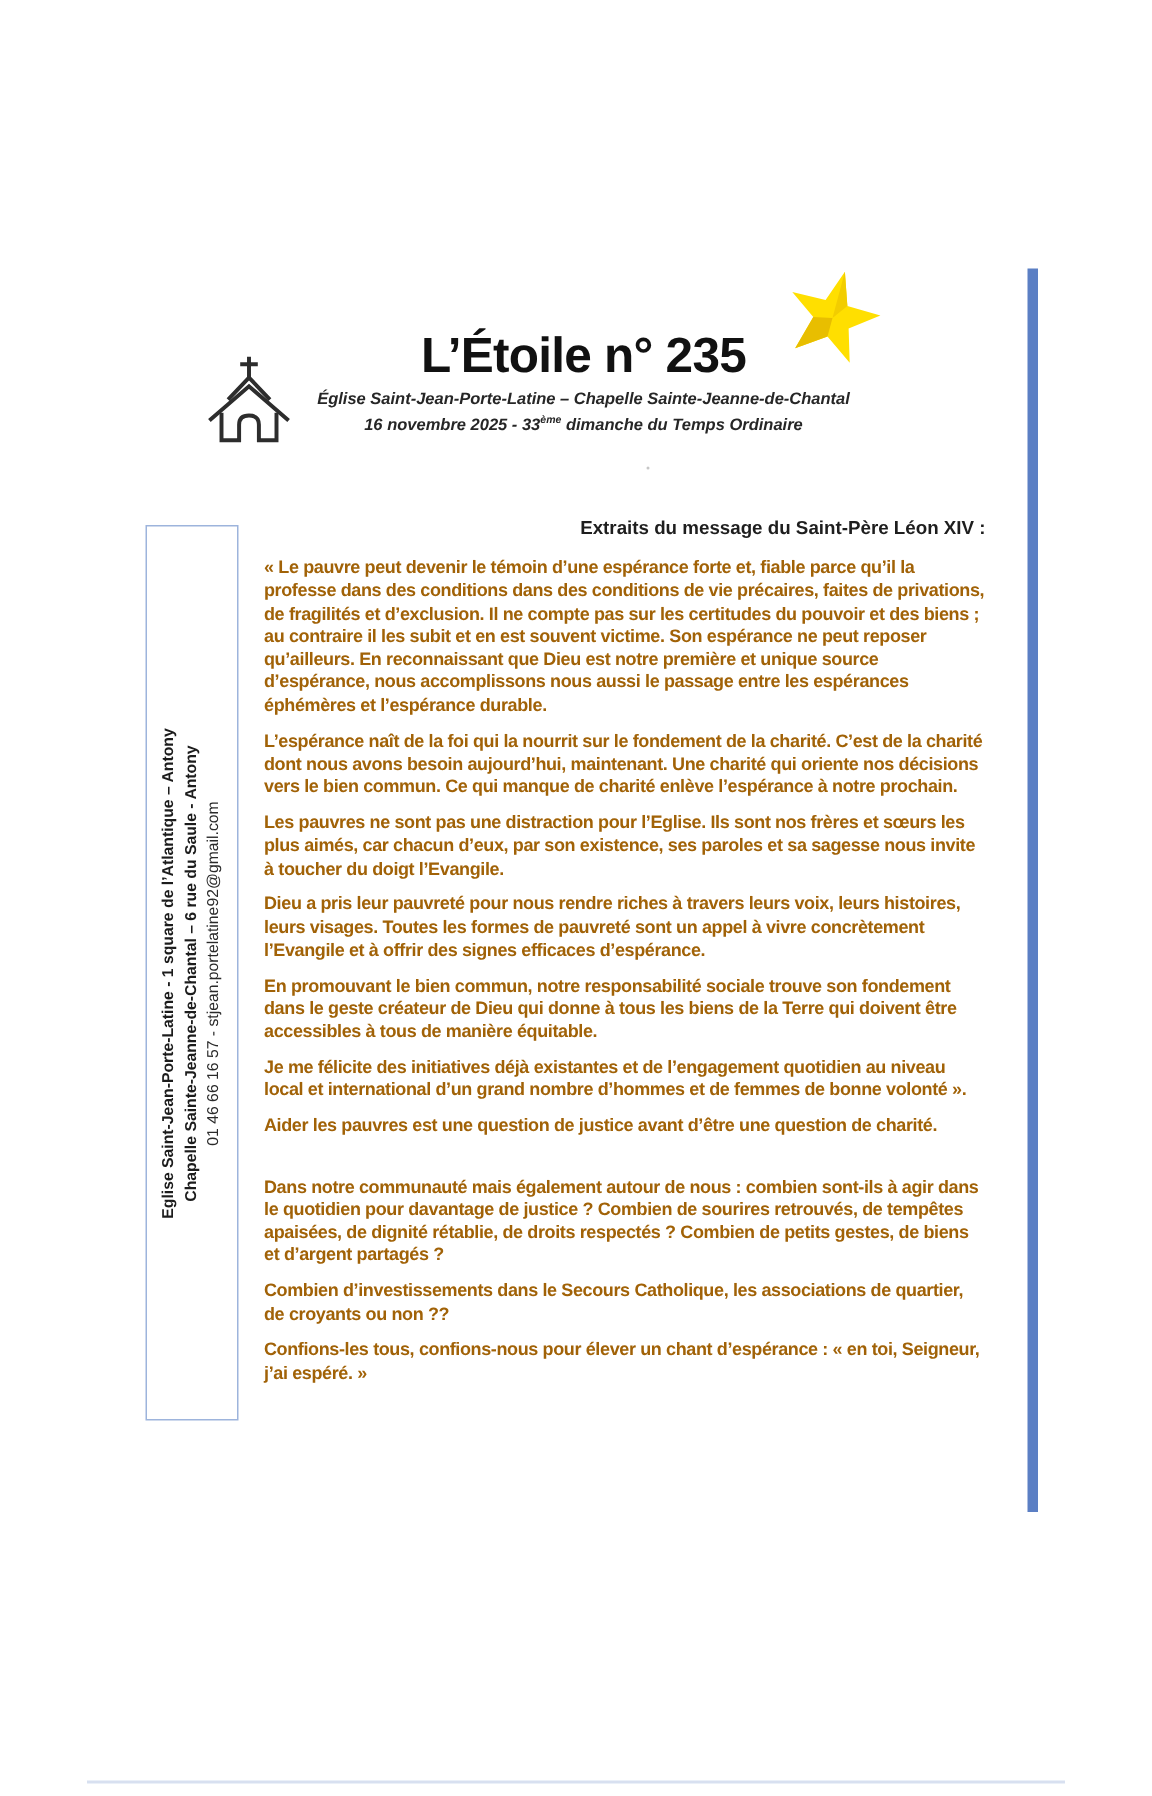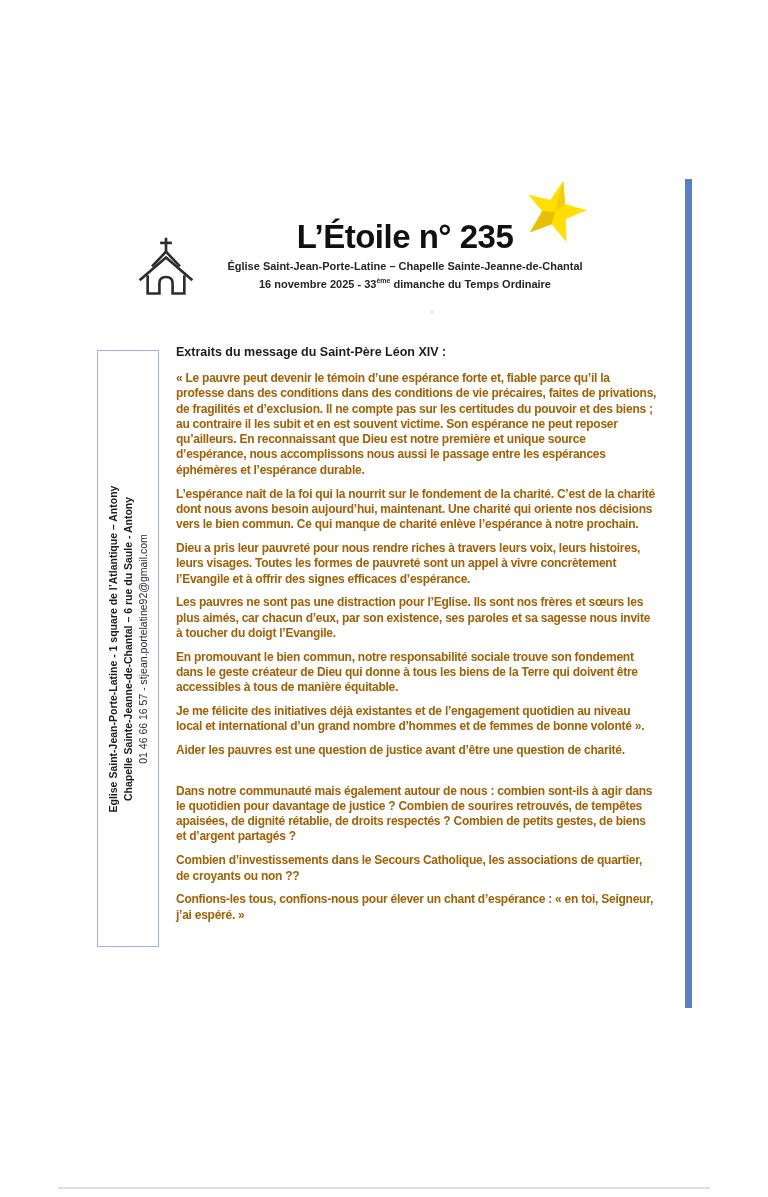--- a/index.html
+++ b/index.html
@@ -3,42 +3,42 @@
 <meta charset="utf-8">
 <style>
   html,body{margin:0;padding:0;background:#ffffff;}
   .page{
     position:relative;width:768px;height:1197px;background:#ffffff;overflow:hidden;
     font-family:"Liberation Sans","DejaVu Sans",sans-serif;color:#303030;
   }
   
   .church{position:absolute;left:133px;top:228px;width:66px;height:76px;}
   .star{position:absolute;left:518px;top:180px;width:74px;height:64px;}
-  .header-text{position:absolute;left:155px;top:219px;width:500px;text-align:center;}
+  .header-text{position:absolute;left:139px;top:219px;width:500px;text-align:center;}
   .title{
     font-size:33px;font-weight:bold;color:#111111;letter-spacing:-0.5px;line-height:36px;margin:0 0 5px 0;
   }
-  .subline{font-size:11px;font-weight:bold;color:#262626;line-height:13.5px;margin:0;}
+  .subline{font-size:11px;font-weight:bold;color:#262626;line-height:13.5px;margin:0;font-style:italic;}
   .subline sup{font-size:7px;}
   .tiny-dot{position:absolute;left:431px;top:311px;width:2px;height:2px;background:#c6c6c6;border-radius:50%;}
   
   .side-box{
     position:absolute;left:97px;top:350px;width:62px;height:597px;
     border:1.6px solid #9db4dc;box-sizing:border-box;background:#ffffff;
   }
   .side-rot{
     position:absolute;top:50%;left:50%;width:580px;
     transform:translate(-50%,-50%) rotate(-90deg);
     text-align:center;
   }
   .side-rot .l1,.side-rot .l2{font-size:10.5px;font-weight:bold;color:#1c1c1c;line-height:15px;}
   .side-rot .l3{font-size:10.5px;font-weight:normal;color:#2a2a2a;line-height:15px;}
   
   .main-col{position:absolute;left:176px;top:345px;width:481px;}
-  .lead{font-size:12.5px;font-weight:bold;color:#1e1e1e;margin:0 0 11px 0;line-height:15px;}
+  .lead{font-size:12.5px;font-weight:bold;color:#1e1e1e;margin:0 0 11px 0;line-height:15px;text-align:right;}
   .main-col p.body-p{
     font-size:12px;line-height:15.3px;letter-spacing:-0.25px;color:#a16207;margin:0 0 8.5px 0;font-weight:bold;
   }
   .gap-before{margin-top:25px !important;}
   .signature{
     font-size:12px;font-weight:normal;color:#333333;letter-spacing:-0.25px;margin-top:25px;
   }
   
   .accent-bar{position:absolute;left:685px;top:179px;width:7px;height:829px;background:#5b7fc4;}
   .bottom-line{position:absolute;left:58px;top:1187px;width:652px;height:2px;background:#c3cfe8;opacity:.65;}
@@ -77,22 +77,22 @@
       <div class="l1">Eglise Saint-Jean-Porte-Latine - 1 square de l’Atlantique – Antony</div>
       <div class="l2">Chapelle Sainte-Jeanne-de-Chantal – 6 rue du Saule - Antony</div>
       <div class="l3">01 46 66 16 57 -  stjean.portelatine92@gmail.com</div>
     </div>
   </div>
 
   <div class="main-col">
     <p class="lead">Extraits du message du Saint-Père Léon XIV :</p>
     <p class="body-p">« Le pauvre peut devenir le témoin d’une espérance forte et, fiable parce qu’il la professe dans des conditions dans des conditions de vie précaires, faites de privations, de fragilités et d’exclusion. Il ne compte pas sur les certitudes du pouvoir et des biens ; au contraire il les subit et en est souvent victime. Son espérance ne peut reposer qu’ailleurs. En reconnaissant que Dieu est notre première et unique source d’espérance, nous accomplissons nous aussi le passage entre les espérances éphémères et l’espérance durable.</p>
     <p class="body-p">L’espérance naît de la foi qui la nourrit sur le fondement de la charité. C’est de la charité dont nous avons besoin aujourd’hui, maintenant. Une charité qui oriente nos décisions vers le bien commun. Ce qui manque de charité enlève l’espérance à notre prochain.</p>
+    <p class="body-p">Les pauvres ne sont pas une distraction pour l’Eglise. Ils sont nos frères et sœurs les plus aimés, car chacun d’eux, par son existence, ses paroles et sa sagesse nous invite à toucher du doigt l’Evangile.</p>
     <p class="body-p">Dieu a pris leur pauvreté pour nous rendre riches à travers leurs voix, leurs histoires, leurs visages. Toutes les formes de pauvreté sont un appel à vivre concrètement l’Evangile et à offrir des signes efficaces d’espérance.</p>
-    <p class="body-p">Les pauvres ne sont pas une distraction pour l’Eglise. Ils sont nos frères et sœurs les plus aimés, car chacun d’eux, par son existence, ses paroles et sa sagesse nous invite à toucher du doigt l’Evangile.</p>
     <p class="body-p">En promouvant le bien commun, notre responsabilité sociale trouve son fondement dans le geste créateur de Dieu qui donne à tous les biens de la Terre qui doivent être accessibles à tous de manière équitable.</p>
     <p class="body-p">Je me félicite des initiatives déjà existantes et de l’engagement quotidien au niveau local et international d’un grand nombre d’hommes et de femmes de bonne volonté ».</p>
     <p class="body-p">Aider les pauvres est une question de justice avant d’être une question de charité.</p>
     <p class="body-p gap-before">Dans notre communauté mais également autour de nous : combien sont-ils à agir dans le quotidien pour davantage de justice ? Combien de sourires retrouvés, de tempêtes apaisées, de dignité rétablie, de droits respectés ? Combien de petits gestes, de biens et d’argent partagés ?</p>
     <p class="body-p">Combien d’investissements dans le Secours Catholique, les associations de quartier, de croyants ou non ??</p>
     <p class="body-p">Confions-les tous, confions-nous pour élever un chant d’espérance : « en toi, Seigneur, j’ai espéré. »</p>
   </div>
 
   <div class="accent-bar"></div>
 

